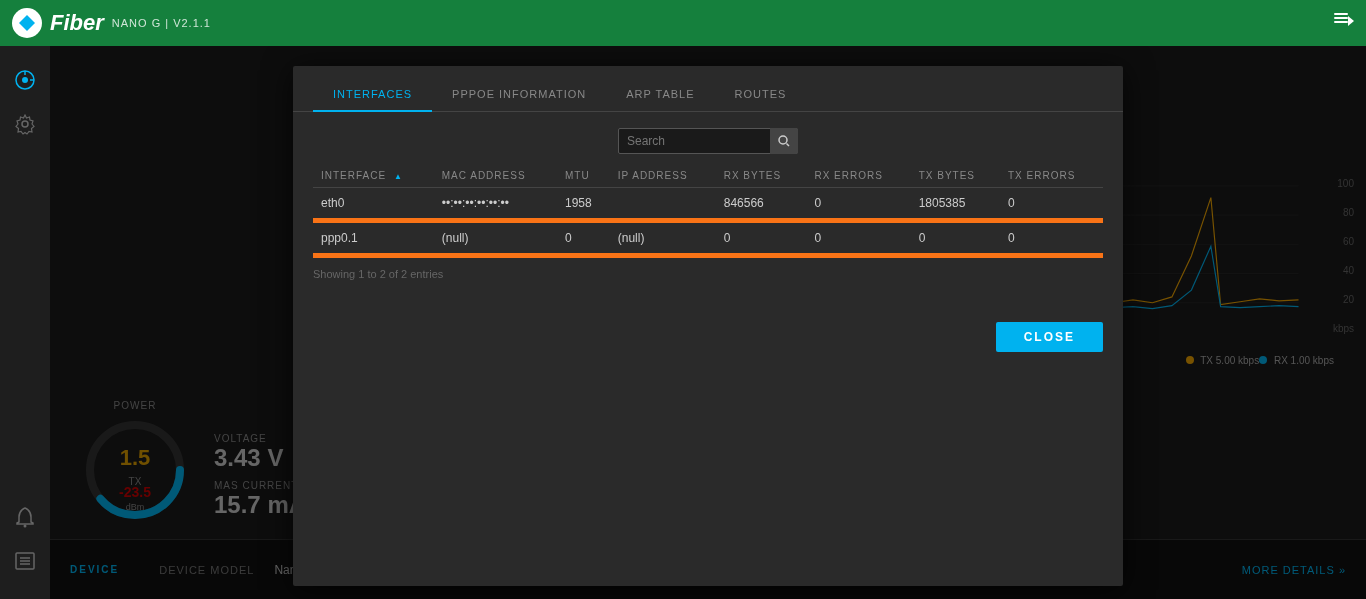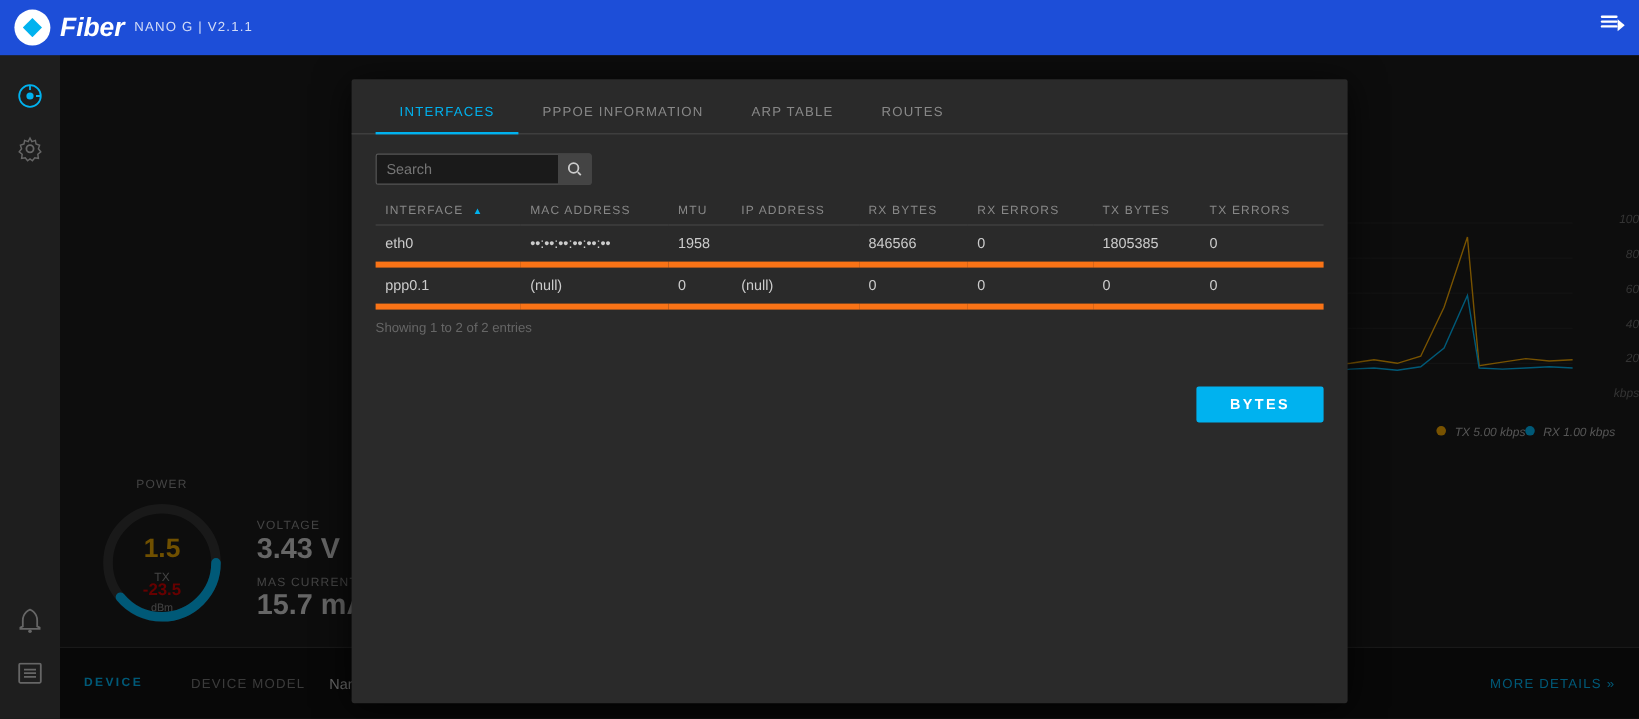--- a/index.html
+++ b/index.html
@@ -7,21 +7,21 @@
       font-family: 'Arial', sans-serif;
       background: #1a1a1a;
       width: 1366px;
       height: 599px;
       overflow: hidden;
       position: relative;
     }
 
     
     .topbar {
-      background: #1d4ed8;
+      background: #15803d;
       height: 46px;
       display: flex;
       align-items: center;
       padding: 0 12px;
       position: relative;
       z-index: 10;
     }
     .topbar-logo {
       width: 30px;
       height: 30px;
@@ -119,25 +119,24 @@
       text-align: center;
       color: #555;
       font-size: 11px;
       letter-spacing: 2px;
       margin-top: 110px;
     }
 
     
     .chart-area {
       position: absolute;
-      right: 0;
+      right: 12px;
       top: 130px;
       width: 260px;
       height: 200px;
-      font-style: italic;
     }
     .chart-legend {
       position: absolute;
       bottom: 10px;
       right: 20px;
       display: flex;
       font-size: 10px;
       color: #aaa;
     }
     .legend-dot {
@@ -255,21 +254,21 @@
     }
 
     
     .modal-body {
       padding: 16px 20px;
     }
 
     
     .search-row {
       display: flex;
-      justify-content: flex-start;
+      justify-content: center;
       margin-bottom: 10px;
     }
     .search-input-wrap {
       position: relative;
       width: 180px;
     }
     .search-input {
       background: #1a1a1a;
       border: 1px solid #555;
       color: #ccc;
@@ -540,17 +539,17 @@
               <td>0</td>
               <td>0</td>
               <td>0</td>
             </tr>
           </tbody>
         </table>
         <div class="entries-text">Showing 1 to 2 of 2 entries</div>
       </div>
 
       <div class="modal-footer">
-        <button class="close-btn">BYTES</button>
+        <button class="close-btn">CLOSE</button>
       </div>
     </div>
   </div>
 </div>
 
 </body></html>

